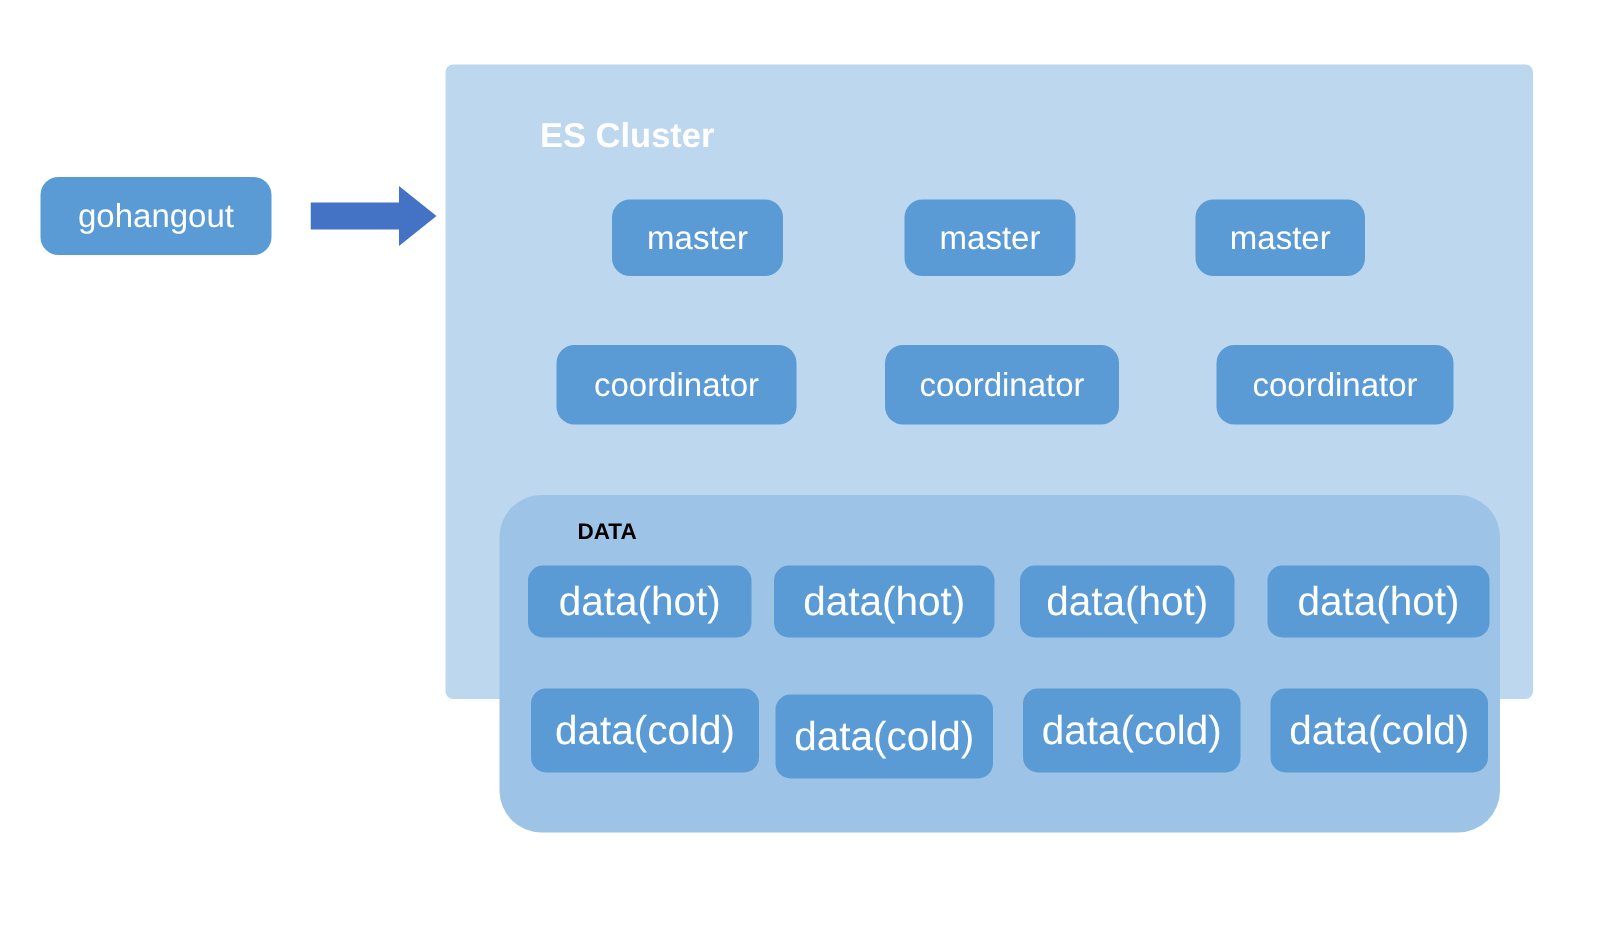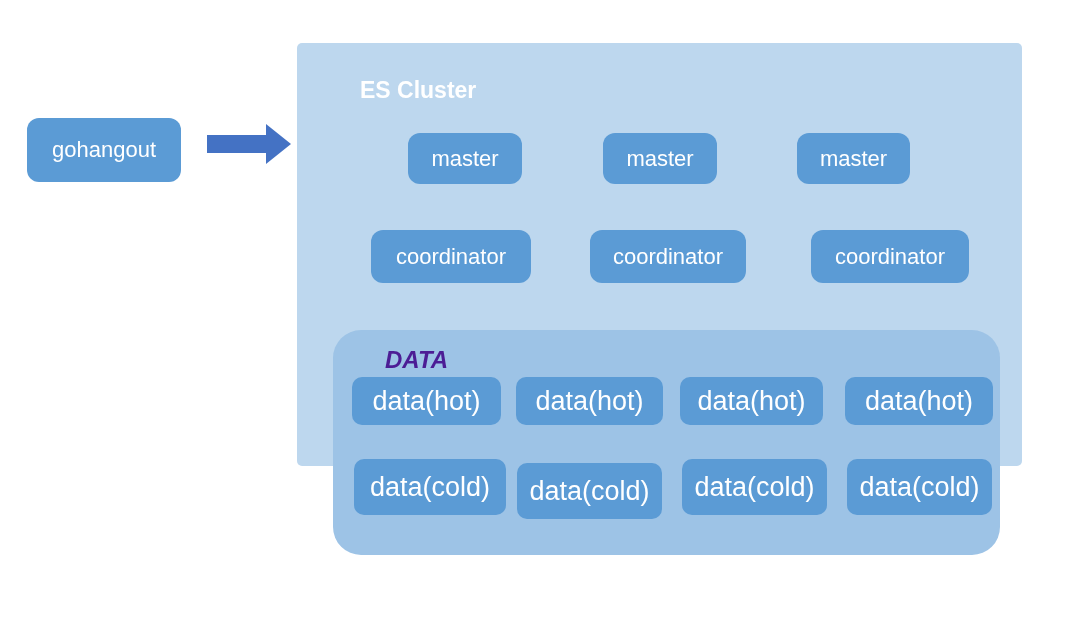--- a/index.html
+++ b/index.html
@@ -24,21 +24,21 @@
     justify-content: center;
     border-radius: 12px;
     font-size: 22px;
     line-height: 1;
     white-space: nowrap;
   }
   .node.small { font-size: 27px; border-radius: 10px; }
 
   .source-node {
     left: 27px; top: 118px;
-    width: 154px; height: 64px; text-align: center;
+    width: 154px; height: 52px; text-align: center;
   }
   .arrow {
     position: absolute;
     left: 207px; top: 124px;
     width: 85px; height: 40px;
   }
   .cluster {
     position: absolute;
     left: 297px; top: 43px;
     width: 725px; height: 423px;
@@ -64,25 +64,24 @@
   .data-group {
     position: absolute;
     left: 36px; top: 287px;
     width: 667px; height: 225px;
     background: #9DC3E6;
     border-radius: 28px;
   }
   .data-title {
     position: absolute;
     left: 52px; top: 16px;
-    color: #4c1d95;
-    font-size: 24px;
+    color: #000000;
+    font-size: 15px;
     font-weight: bold;
     line-height: 1.2;
-    font-style: italic;
   }
   .hot-1 { left: 19px;  top: 47px; width: 149px; height: 48px; }
   .hot-2 { left: 183px; top: 47px; width: 147px; height: 48px; }
   .hot-3 { left: 347px; top: 47px; width: 143px; height: 48px; }
   .hot-4 { left: 512px; top: 47px; width: 148px; height: 48px; }
 
   .cold-1 { left: 21px;  top: 129px; width: 152px; height: 56px; }
   .cold-2 { left: 184px; top: 133px; width: 145px; height: 56px; }
   .cold-3 { left: 349px; top: 129px; width: 145px; height: 56px; }
   .cold-4 { left: 514px; top: 129px; width: 145px; height: 56px; }

